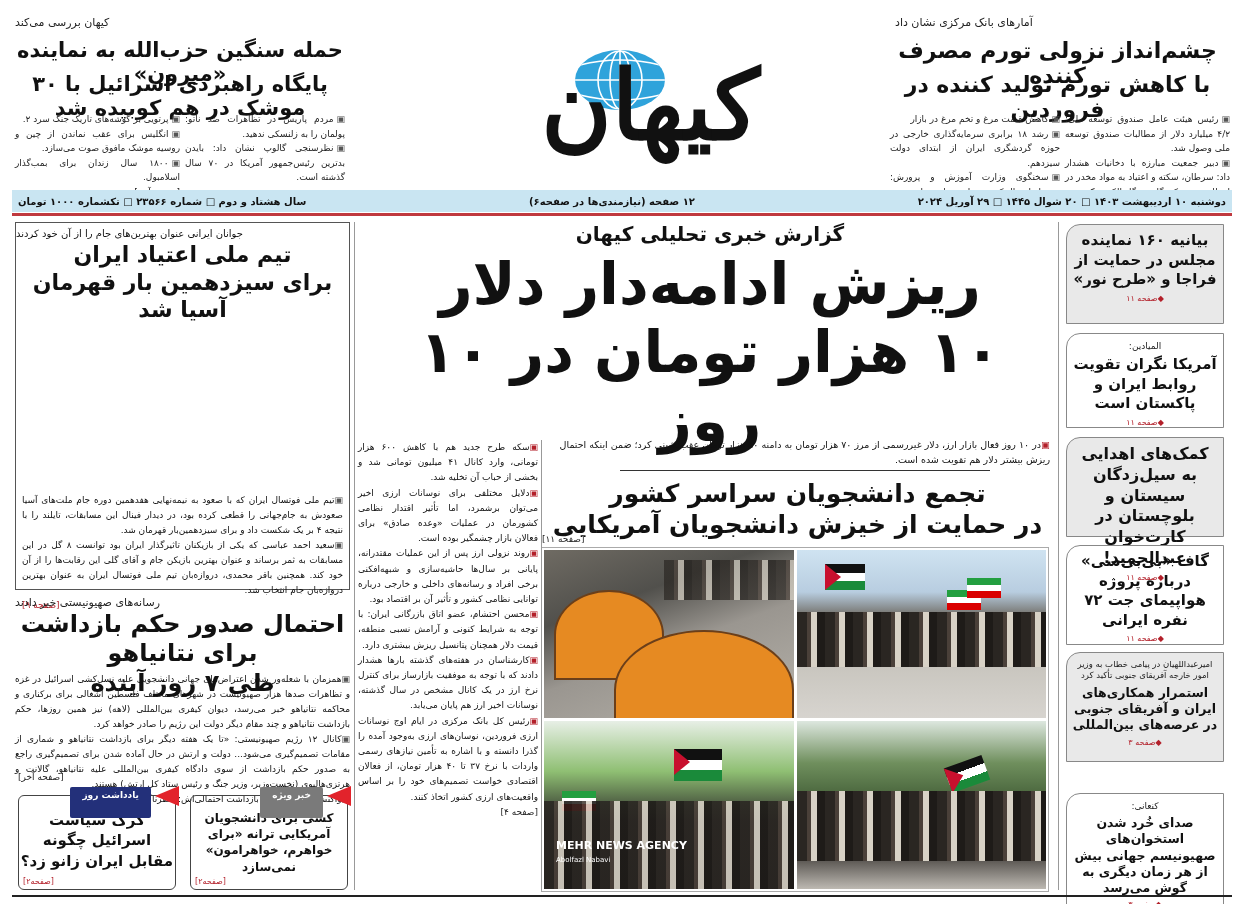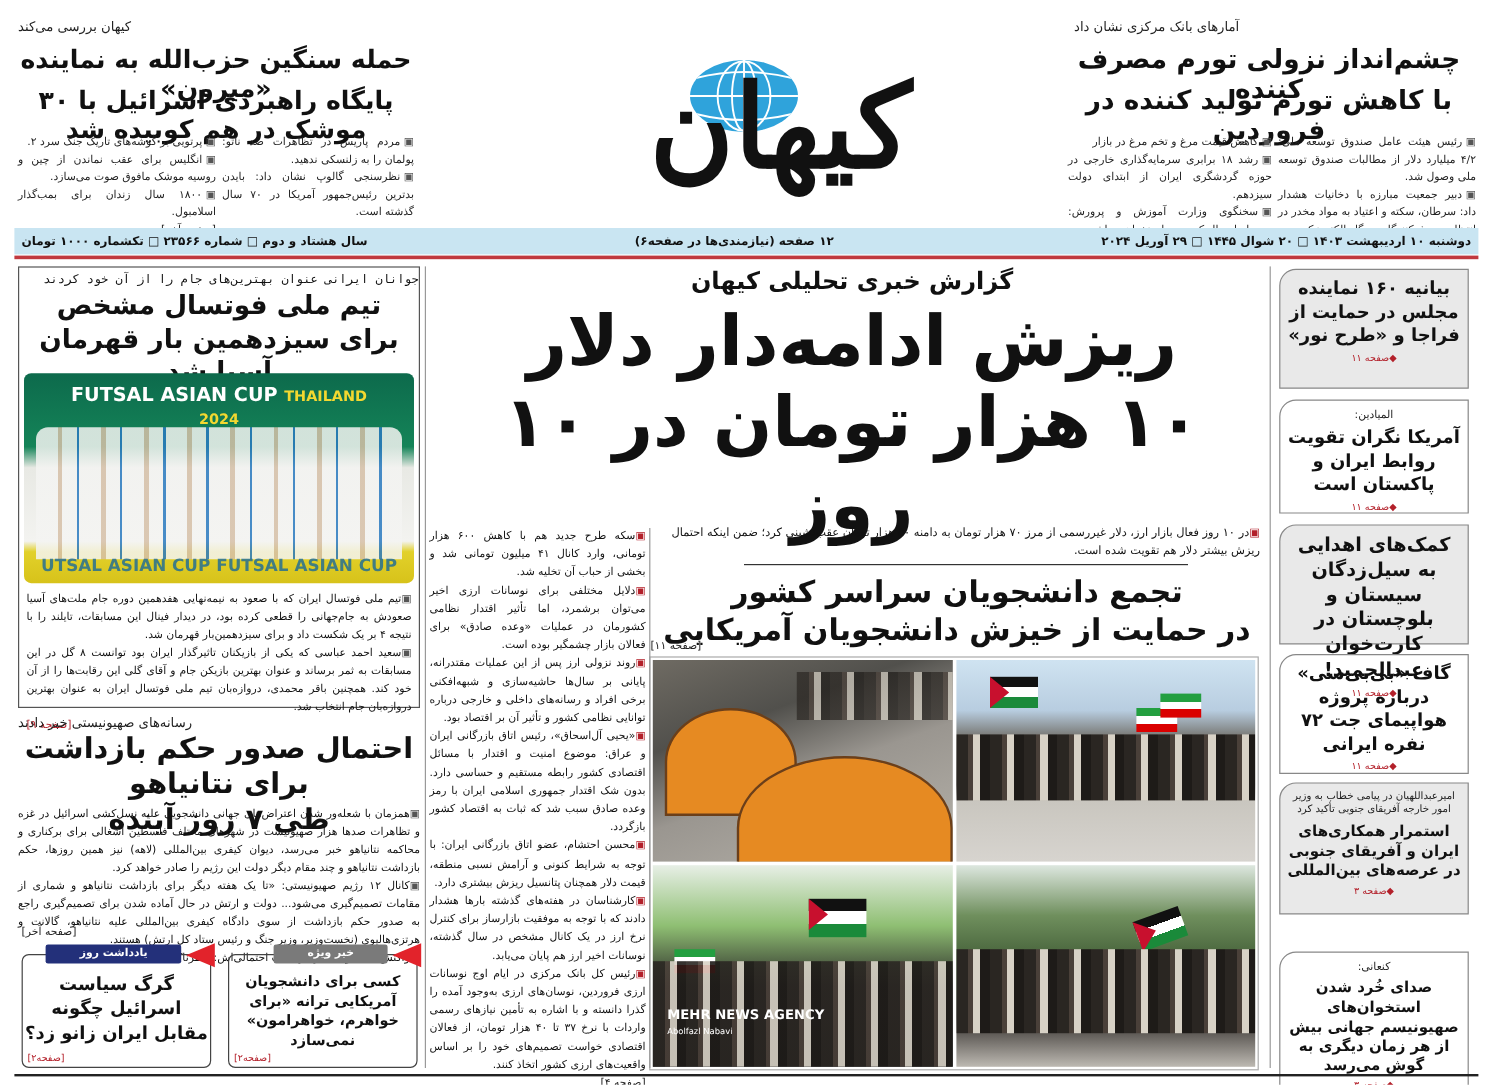--- a/index.html
+++ b/index.html
@@ -60,38 +60,38 @@
   .flag-ir { position: absolute; width: 34px; height: 20px; background: linear-gradient(180deg,#239f40 0 33%,#fff 33% 66%,#da0000 66%); }
   .crowd { position: absolute; left: 0; right: 0; background: repeating-linear-gradient(90deg,#2a2622 0 10px,#4a4039 10px 14px,#d8d2c6 14px 20px,#1e1b18 20px 28px); }
   .watermark { position: absolute; font-size: 11px; color: #fff; font-weight: bold; font-family: "DejaVu Sans", sans-serif; direction: ltr; }
 
   
   .midcol { left: 358px; top: 440px; width: 180px; font-size: 9px; line-height: 15.2px; text-align: justify; }
   .midcol p::before { content: "\25A3 "; color: #b3202a; }
 
   
   .futsal-box { left: 15px; top: 222px; width: 335px; height: 368px; border: 1px solid #555; }
-  .futsal-kicker { font-size: 10px; text-align: right; margin-top: 5px; font-family: Liberation Mono, monospace; }
+  .futsal-kicker { font-size: 10px; text-align: left; margin-top: 5px; }
   .futsal-head { font-size: 22px; font-weight: bold; text-align: center; line-height: 1.25; margin-top: 2px; }
   .futsal-photo { position: absolute; left: 4px; top: 88px; width: 325px; height: 175px; border-radius: 6px; overflow: hidden; background: linear-gradient(180deg,#0d6a4c 0%,#148458 35%,#e8e9e4 45%,#f3f3f0 80%,#e2d12a 85%,#d7c21a 100%); }
   .futsal-banner { position: absolute; top: 8px; left: 30px; right: 30px; font-size: 16px; font-weight: bold; color: #fff; text-align: center; direction: ltr; font-family: "DejaVu Sans", sans-serif; }
   .futsal-banner span { color: #f3d830; }
   .futsal-footer { position: absolute; bottom: 6px; left: 0; right: 0; font-size: 14px; color: #1a6a9a; font-weight: bold; text-align: center; direction: ltr; opacity: 0.8; }
   .players { position: absolute; left: 10px; right: 10px; top: 45px; height: 110px; background: repeating-linear-gradient(90deg,#f4f4f2 0 18px,#d6c0a8 18px 22px,#f4f4f2 22px 34px,#2a7ac0 34px 36px); opacity: 0.85; border-radius: 10px 10px 0 0; }
   .futsal-text { position: absolute; left: 6px; right: 6px; top: 270px; font-size: 9px; line-height: 15px; text-align: justify; }
   .futsal-text p::before { content: "\25A3 "; color: #555; }
 
   .neta-kicker { left: 15px; top: 596px; width: 335px; }
   .neta-head { left: 15px; top: 610px; width: 335px; font-size: 24px; font-weight: bold; text-align: center; line-height: 1.22; }
   .neta-text { left: 15px; top: 672px; width: 335px; font-size: 9px; line-height: 15px; text-align: justify; }
   .neta-text p::before { content: "\25A3 "; color: #555; }
 
   .small-box { position: absolute; top: 795px; width: 158px; height: 95px; border: 1px solid #444; border-radius: 6px; text-align: center; padding-top: 14px; }
   .small-box h4 { font-size: 14px; font-weight: bold; line-height: 1.35; }
-  .small-tag { position: absolute; top: -9px; right: 24px; height: 16px; padding: 0 28px; font-size: 9px; font-weight: bold; color: #fff; line-height: 17px; border-radius: 2px; }
+  .small-tag { position: absolute; top: -9px; right: 24px; height: 31px; padding: 0 12px; font-size: 9px; font-weight: bold; color: #fff; line-height: 17px; border-radius: 2px; }
   .small-tag.navy { background: #23307a; }
   .small-tag.gray { background: #7a7a7a; }
   .small-arrow { position: absolute; top: -10px; right: -4px; width: 0; height: 0; border-top: 10px solid transparent; border-bottom: 10px solid transparent; border-left: 24px solid #e2232b; transform: scaleX(-1); }
   .small-ref { position: absolute; left: 4px; bottom: 3px; font-size: 8px; color: #b3202a; }
 
   .bottom-line { left: 12px; top: 895px; width: 1220px; height: 2px; background: #222; }
   .col-rule { position: absolute; width: 1px; background: #999; }
 </style>
 </head>
 <body>
@@ -217,40 +217,31 @@
   </div>
 </div>
 
 <div class="col-rule" style="left:541px;top:440px;height:450px;"></div>
 <div class="col-rule" style="left:354px;top:222px;height:668px;"></div>
 <div class="col-rule" style="left:1058px;top:222px;height:668px;"></div>
 <div class="abs midcol">
   <p>سکه طرح جدید هم با کاهش ۶۰۰ هزار تومانی، وارد کانال ۴۱ میلیون تومانی شد و بخشی از حباب آن تخلیه شد.</p>
   <p>دلایل مختلفی برای نوسانات ارزی اخیر می‌توان برشمرد، اما تأثیر اقتدار نظامی کشورمان در عملیات «وعده صادق» برای فعالان بازار چشمگیر بوده است.</p>
   <p>روند نزولی ارز پس از این عملیات مقتدرانه، پایانی بر سال‌ها حاشیه‌سازی و شبهه‌افکنی برخی افراد و رسانه‌های داخلی و خارجی درباره توانایی نظامی کشور و تأثیر آن بر اقتصاد بود.</p>
-  <p>«یحیی آل‌اسحاق»، رئیس اتاق بازرگانی ایران و عراق: موضوع امنیت و اقتدار با مسائل اقتصادی کشور رابطه مستقیم و حساسی دارد. بدون شک اقتدار جمهوری اسلامی ایران با رمز وعده صادق سبب شد که ثبات به اقتصاد کشور بازگردد.</p>
   <p>محسن احتشام، عضو اتاق بازرگانی ایران: با توجه به شرایط کنونی و آرامش نسبی منطقه، قیمت دلار همچنان پتانسیل ریزش بیشتری دارد.</p>
   <p>کارشناسان در هفته‌های گذشته بارها هشدار دادند که با توجه به موفقیت بازارساز برای کنترل نرخ ارز در یک کانال مشخص در سال گذشته، نوسانات اخیر ارز هم پایان می‌یابد.</p>
   <p>رئیس کل بانک مرکزی در ایام اوج نوسانات ارزی فروردین، نوسان‌های ارزی به‌وجود آمده را گذرا دانسته و با اشاره به تأمین نیازهای رسمی واردات با نرخ ۳۷ تا ۴۰ هزار تومان، از فعالان اقتصادی خواست تصمیم‌های خود را بر اساس واقعیت‌های ارزی کشور اتخاذ کنند.</p>
   <div class="pageref">[صفحه ۴]</div>
 </div>
 
 <div class="abs futsal-box">
   <div class="futsal-kicker">جوانان ایرانی عنوان بهترین‌های جام را از آن خود کردند</div>
   <div class="futsal-head">
-    <div>تیم ملی فوتسال مشخص</div>
+    <div>تیم ملی اعتیاد ایران</div>
     <div>برای سیزدهمین بار قهرمان آسیا شد</div>
-  </div>
-  <div class="futsal-photo">
-    <div class="futsal-banner">
-      <span style="color:#fff;">FUTSAL ASIAN CUP</span>
-      <span style="font-size:12px;">THAILAND 2024</span>
-    </div>
-    <div class="players"></div>
-    <div class="futsal-footer">UTSAL ASIAN CUP  FUTSAL ASIAN CUP</div>
   </div>
   <div class="futsal-text">
     <p>تیم ملی فوتسال ایران که با صعود به نیمه‌نهایی هفدهمین دوره جام ملت‌های آسیا صعودش به جام‌جهانی را قطعی کرده بود، در دیدار فینال این مسابقات، تایلند را با نتیجه ۴ بر یک شکست داد و برای سیزدهمین‌بار قهرمان شد.</p>
     <p>سعید احمد عباسی که یکی از بازیکنان تاثیرگذار ایران بود توانست ۸ گل در این مسابقات به ثمر برساند و عنوان بهترین بازیکن جام و آقای گلی این رقابت‌ها را از آن خود کند. همچنین باقر محمدی، دروازه‌بان تیم ملی فوتسال ایران به عنوان بهترین دروازه‌بان جام انتخاب شد.</p>
     <div class="pageref pageref-red" style="text-align:left;">[صفحه ۹]</div>
   </div>
 </div>
 
 <div class="abs kicker neta-kicker">رسانه‌های صهیونیستی خبر دادند</div>
 <div class="abs neta-head">

